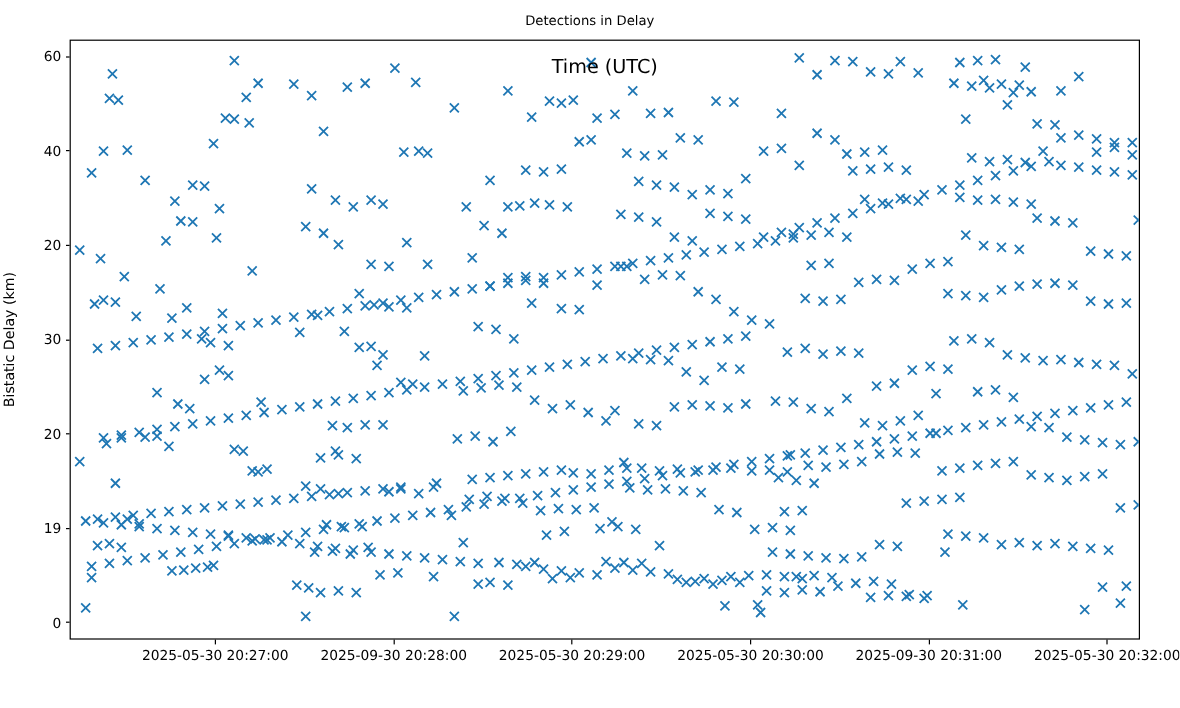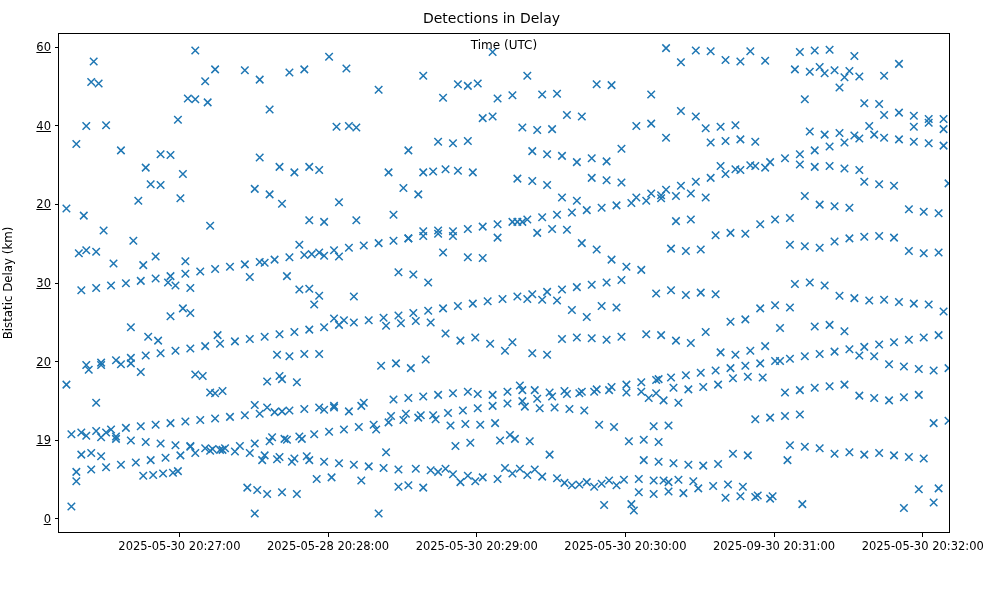--- a/index.html
+++ b/index.html
@@ -16,21 +16,21 @@
     height: 590px;
     background: #ffffff;
     overflow: hidden;
   }
   #chart-title {
     position: absolute;
     left: 0;
     top: 10px;
     width: 983px;
     text-align: center;
-    font-size: 14px;
+    font-size: 11px;
     color: #000000;
     line-height: 16px;
     letter-spacing: 0px;
   }
   
   #plot-area {
     position: absolute;
     left: 58px;
     top: 33px;
     width: 892px;
@@ -67,21 +67,20 @@
     background: #000000;
   }
   .ytick .ticklabel {
     position: absolute;
     right: 7px;
     top: -8px;
     font-size: 11.5px;
     color: #000000;
     white-space: nowrap;
     line-height: 16px;
-    text-decoration: underline;
   }
   #y-axis-label {
     position: absolute;
     left: -2px;
     top: 33px;
     width: 500px;
     height: 20px;
     transform-origin: 0 0;
     transform: rotate(-90deg) translate(-500px, 0);
     text-align: center;
@@ -117,24 +116,24 @@
     width: 180px;
     text-align: center;
     font-size: 11.5px;
     color: #000000;
     white-space: nowrap;
     line-height: 16px;
   }
   #x-axis-label {
     position: absolute;
     left: 58px;
-    top: 37px;
+    top: 48px;
     width: 892px;
     text-align: center;
-    font-size: 12px;
+    font-size: 16px;
     color: #000000;
     line-height: 16px;
   }
 </style>
 </head>
 <body>
 
 <div id="figure">
 
   <div id="chart-title">Detections in Delay</div>
@@ -915,21 +914,21 @@
     </div>
   <div id="y-axis-label">Bistatic Delay (km)</div>
 
   <div id="x-axis">
       <div class="xtick" style="left: 179.411px;">
         <div class="tickline"></div>
         <div class="ticklabel">2025-05-30 20:27:00</div>
       </div>
       <div class="xtick" style="left: 328.078px;">
         <div class="tickline"></div>
-        <div class="ticklabel">2025-05-28 20:28:00</div>
+        <div class="ticklabel">2025-09-30 20:28:00</div>
       </div>
       <div class="xtick" style="left: 476.744px;">
         <div class="tickline"></div>
         <div class="ticklabel">2025-05-30 20:29:00</div>
       </div>
       <div class="xtick" style="left: 625.411px;">
         <div class="tickline"></div>
         <div class="ticklabel">2025-05-30 20:30:00</div>
       </div>
       <div class="xtick" style="left: 774.078px;">

